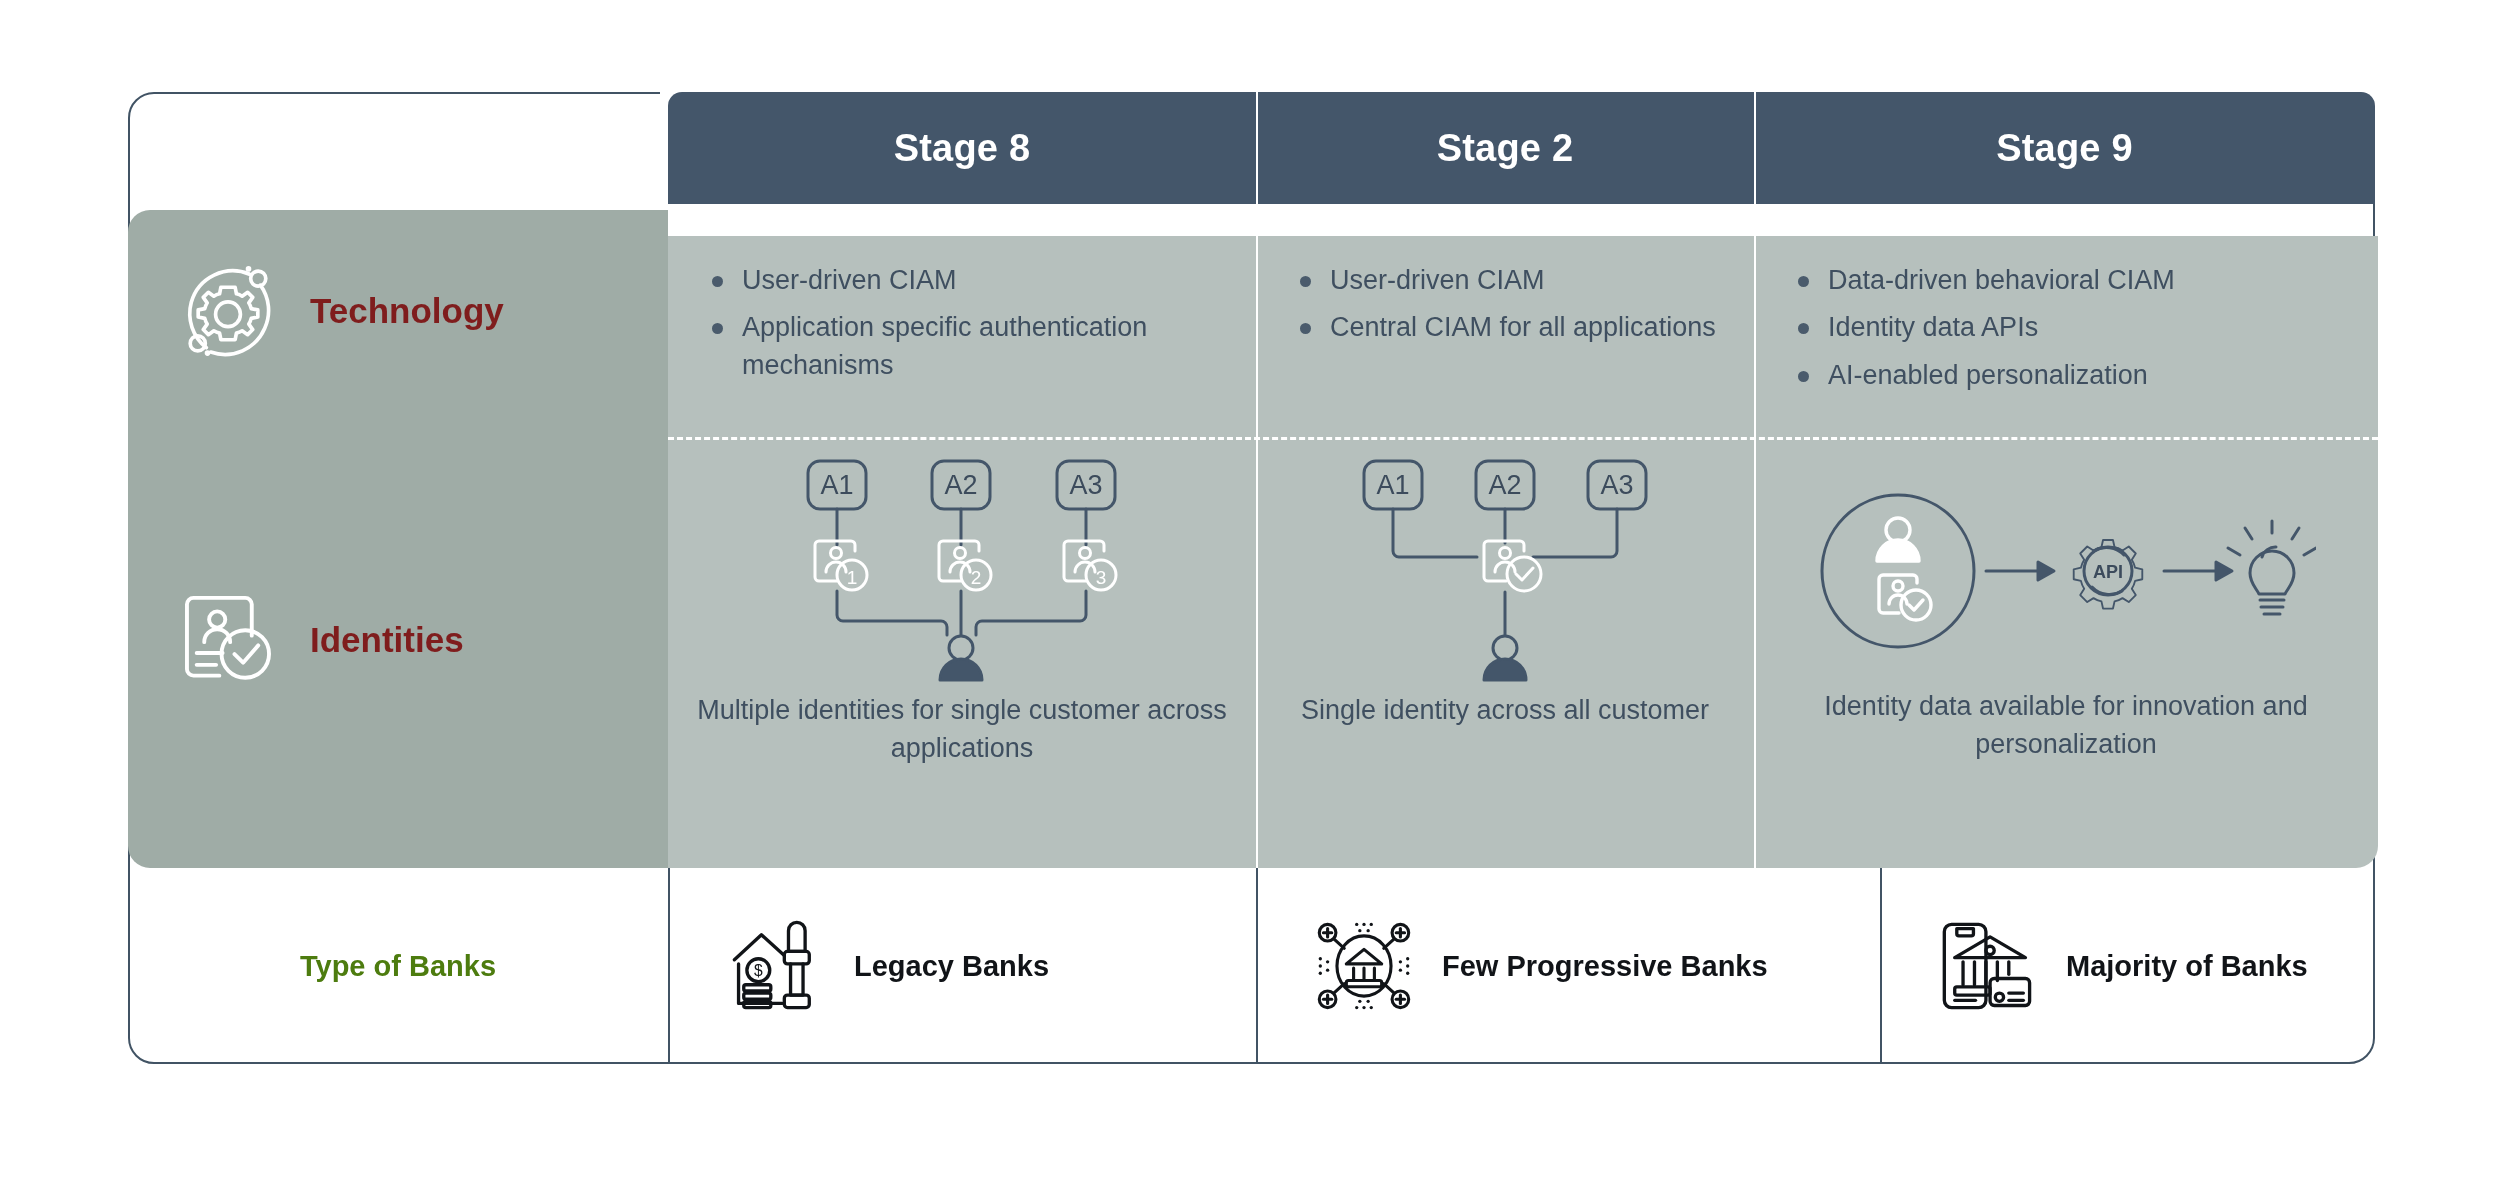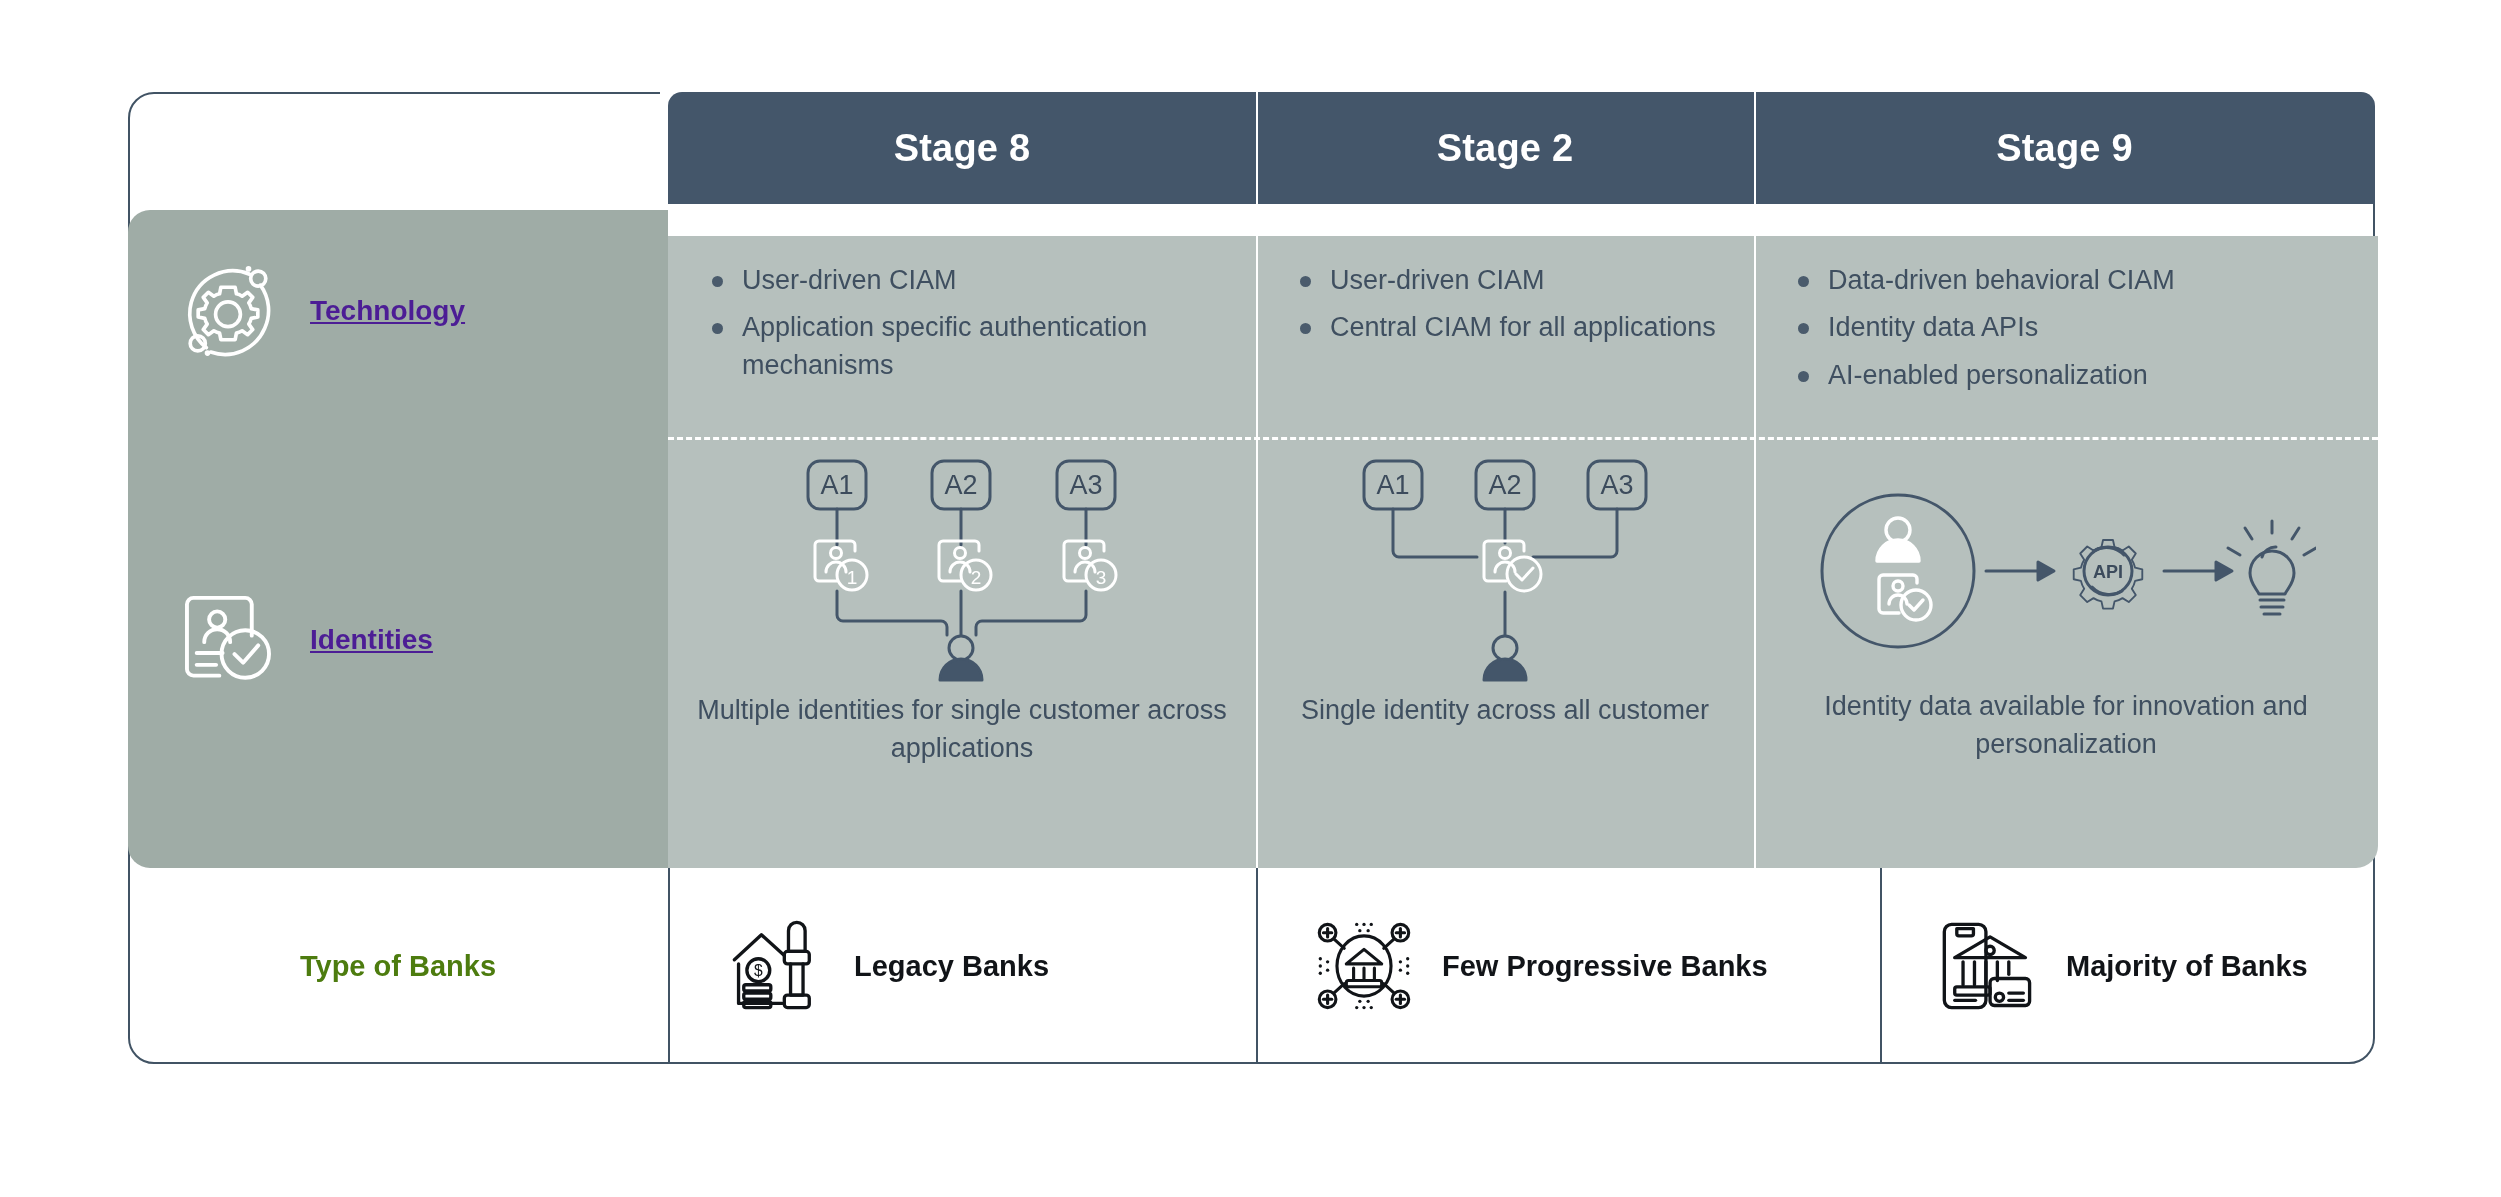--- a/index.html
+++ b/index.html
@@ -115,24 +115,23 @@
     position: absolute;
     left: 0; width: 540px;
     display: flex;
     align-items: center;
     gap: 28px;
     padding-left: 46px;
   }
   .label-tech { top: 0; height: 201px; }
   .label-ident { top: 201px; height: 457px; }
   .label-text {
-    color: #4c1d95;
-    font-size: 28px;
+    color: #7f1d1d;
+    font-size: 35px;
     font-weight: bold;
-    text-decoration: underline;
   }
   .label-icon { width: 108px; height: 108px; flex: 0 0 auto; }
   .label-icon svg { display: block; width: 108px; height: 108px; }
 
   
   .tech-list {
     position: absolute;
     top: 26px;
     left: 36px; right: 14px;
     list-style: none;

